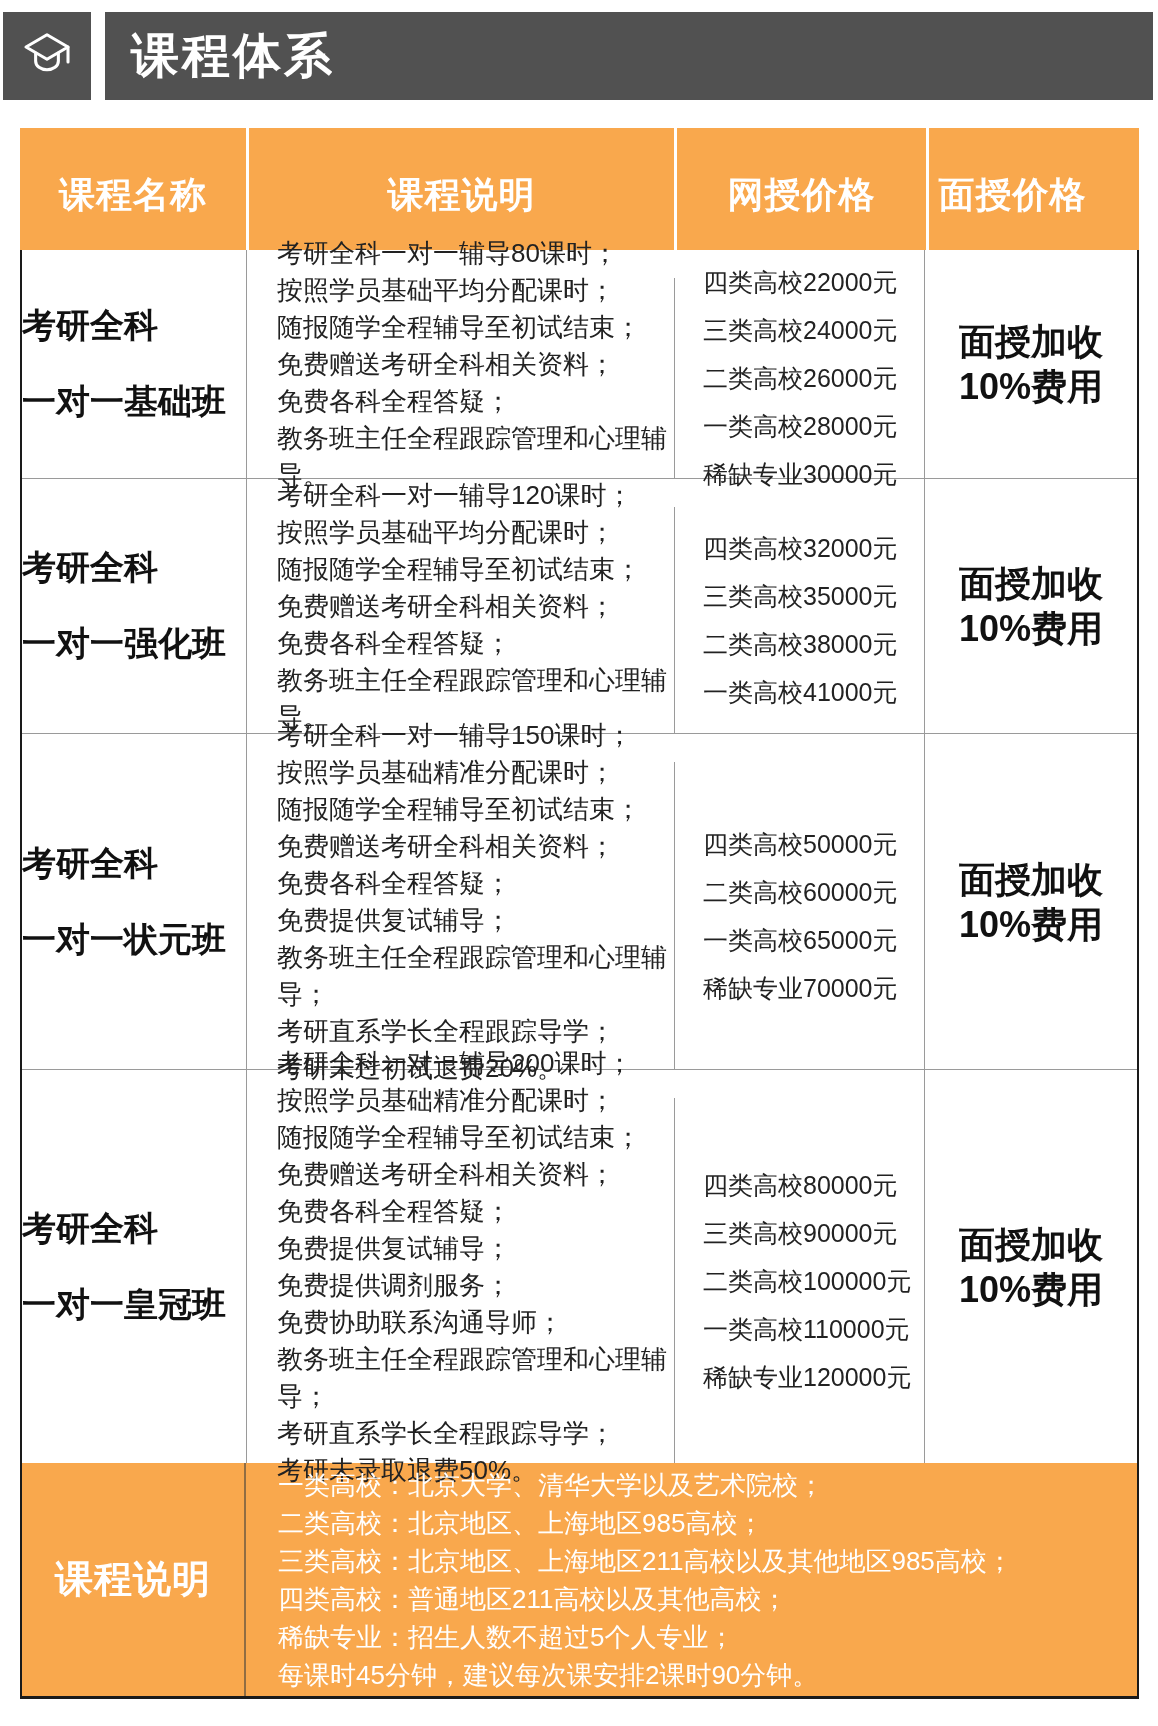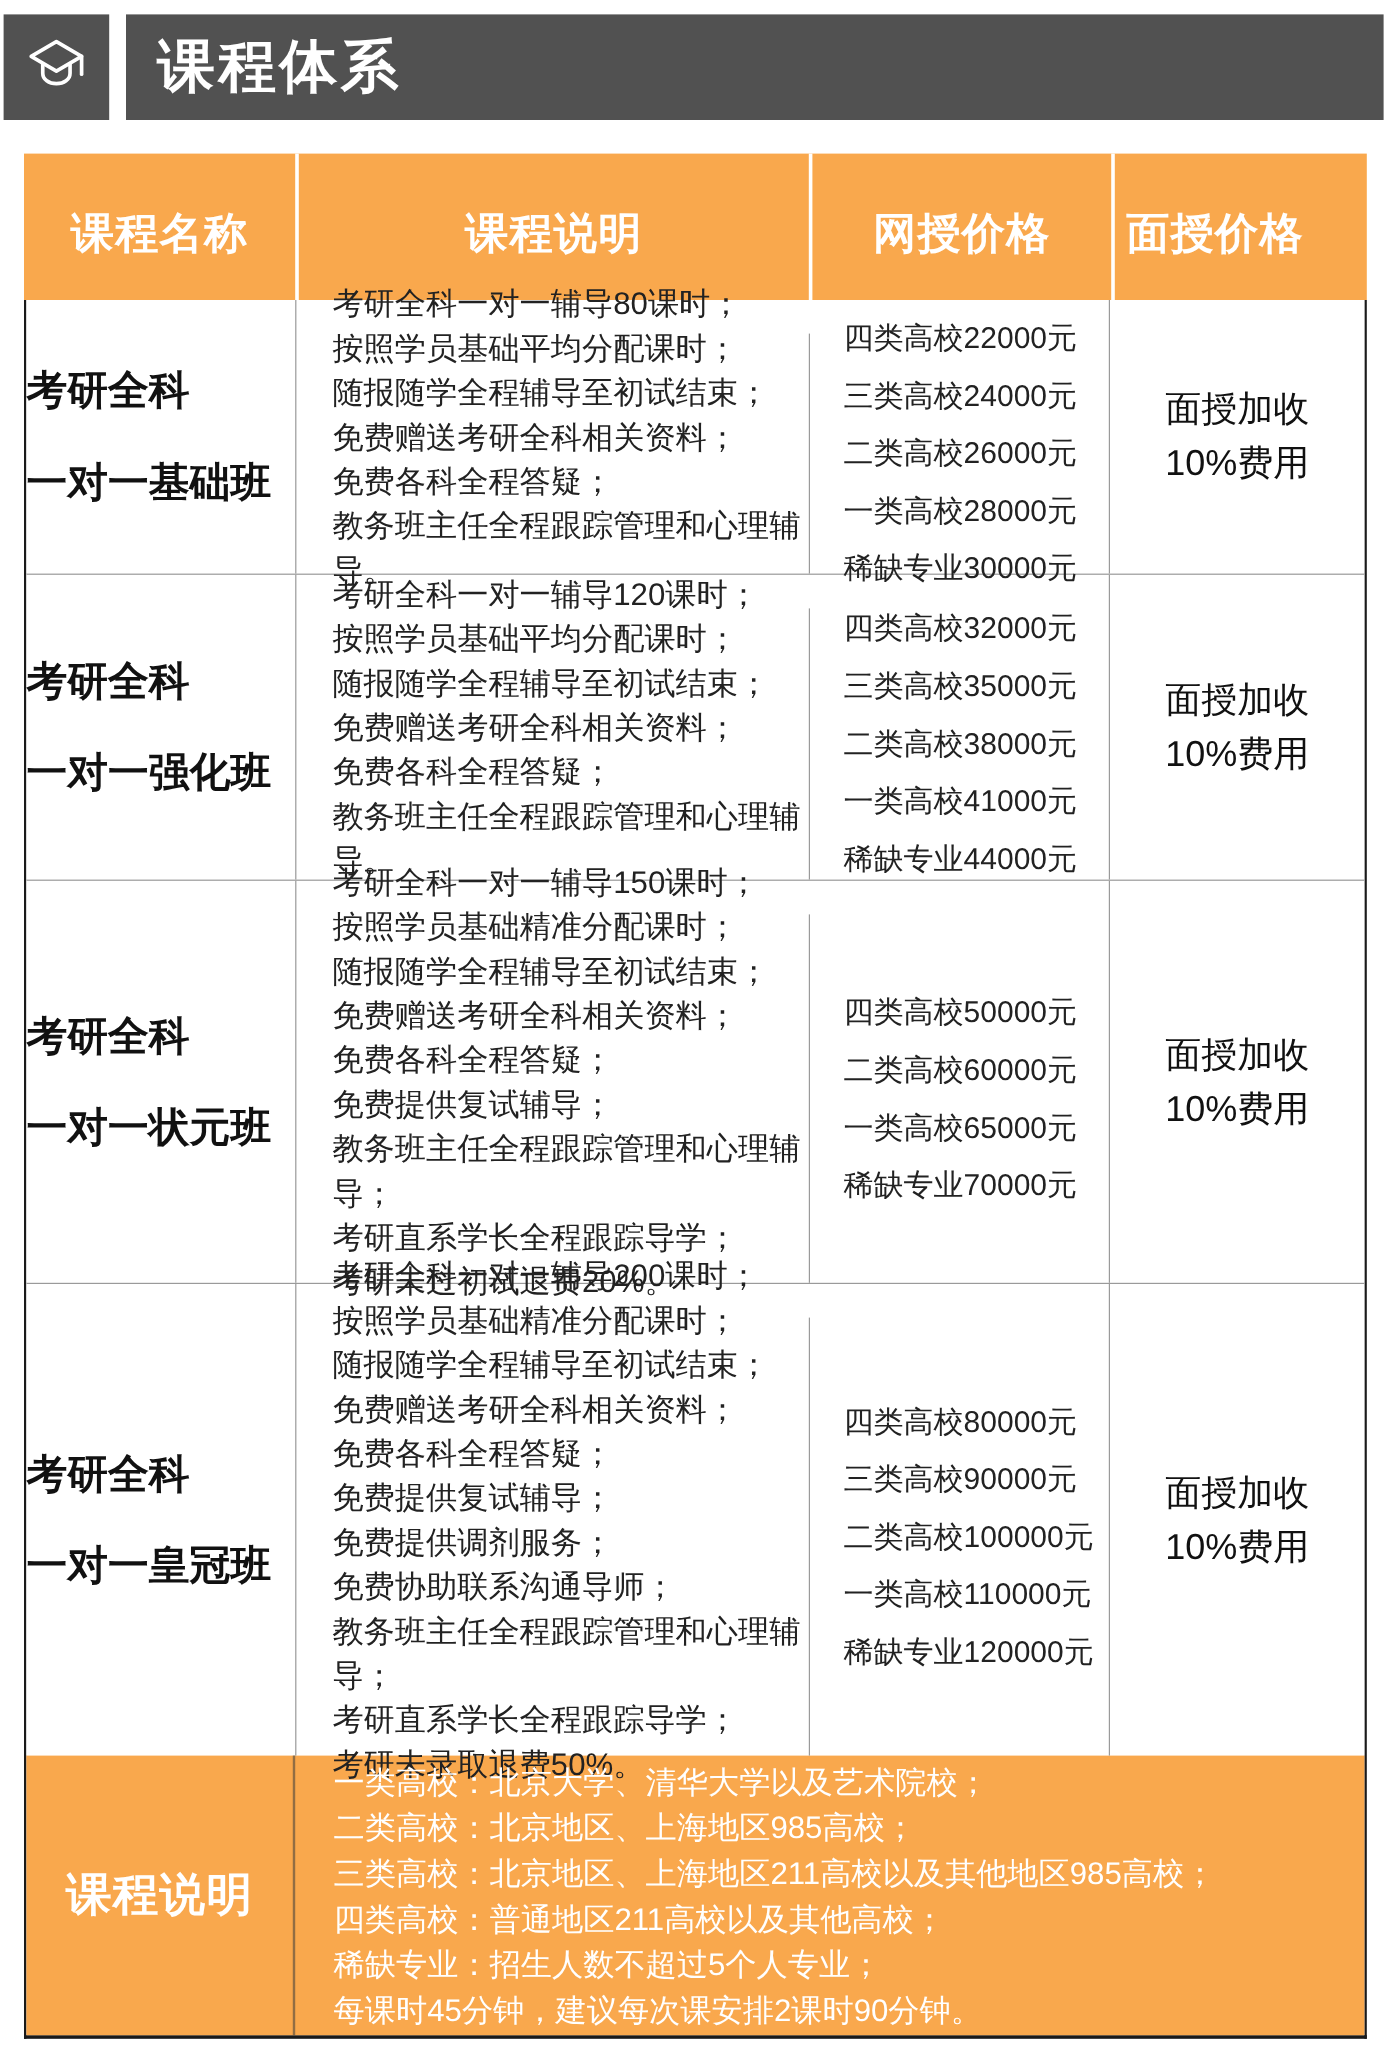--- a/index.html
+++ b/index.html
@@ -61,21 +61,21 @@
 
   .td{display:flex;flex-direction:column;justify-content:center;}
   .td.c1{width:224px;row-gap:30px;}
   .td.c2{width:428px;padding-left:30px;padding-right:6px;}
   .td.c3{width:250px;padding-left:28px;margin-top:28px;}
   .td.c4{width:213px;align-items:center;}
 
   .name-line{font-size:34px;font-weight:bold;color:#111;}
   .desc-line{font-size:26px;line-height:37px;color:#222;}
   .price-line{font-size:25px;line-height:48px;color:#222;}
-  .offline-line{font-size:30px;line-height:45px;font-weight:normal;color:#111;}
+  .offline-line{font-size:36px;line-height:45px;font-weight:bold;color:#111;}
 
   
   .tfoot{display:flex;height:233px;background:var(--accent);}
   .tfoot-label-cell{
     width:224px;display:flex;align-items:center;justify-content:center;
     border-right:2px solid rgba(60,60,60,0.55);
   }
   .tfoot-label{color:#fff;font-size:38px;font-weight:bold;letter-spacing:1px;}
   .tfoot-notes{
     flex:1;display:flex;flex-direction:column;justify-content:center;
@@ -153,21 +153,20 @@
             <div class="desc-line">免费赠送考研全科相关资料；</div>
             <div class="desc-line">免费各科全程答疑；</div>
             <div class="desc-line">教务班主任全程跟踪管理和心理辅导。</div>
           </div>
         <div class="td c3">
 
         <div class="price-line">四类高校32000元</div>
             <div class="price-line">三类高校35000元</div>
             <div class="price-line">二类高校38000元</div>
             <div class="price-line">一类高校41000元</div>
-            <div class="price-line">稀缺专业44000元</div>
           </div>
         <div class="td c4">
           <div class="offline-line">面授加收</div>
           <div class="offline-line">10%费用</div>
         </div>
       </div>
 
       <div class="tr r3">
         <div class="td c1">
           <div class="name-line">考研全科</div>

